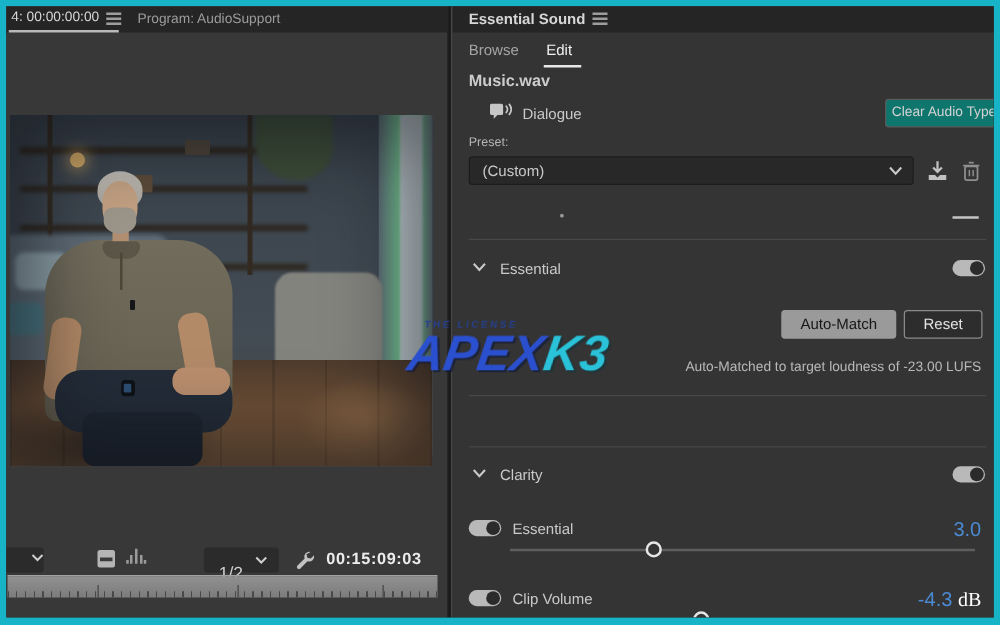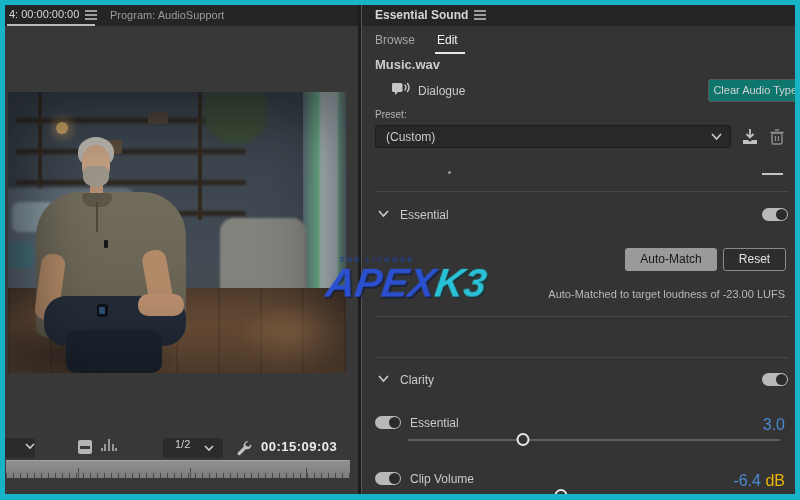--- a/index.html
+++ b/index.html
@@ -60,21 +60,21 @@
   .v-vignette{position:absolute;inset:0;box-shadow:inset 0 0 60px 22px rgba(12,15,20,.55);}
 
   .transport{position:absolute;left:0;top:432px;width:353px;height:23px;}
   .t-dd{position:absolute;left:-8px;top:1px;width:38px;height:20px;background:#2b2b2b;border-radius:3px;}
   .t-chevron{position:absolute;left:20px;top:6px;}
   .dragvideo{position:absolute;left:73px;top:3px;width:14px;height:14px;background:#b5b5b5;border-radius:2px;}
   .dragvideo::after{content:'';position:absolute;left:2px;top:6px;width:10px;height:3px;background:#3a3a3a;}
   .dragaudio{position:absolute;left:96px;top:3px;width:18px;height:14px;}
   .dragaudio i{position:absolute;bottom:3px;width:2px;background:#9a9a9a;}
   .zoomsel{position:absolute;left:158px;top:1px;width:60px;height:20px;background:#2b2b2b;border-radius:3px;}
-  .zoomsel span{position:absolute;left:12px;top:0;font-size:11px;color:#cfcfcf;}
+  .zoomsel span{position:absolute;left:12px;top:12px;font-size:14px;color:#cfcfcf;}
   .timecode{position:absolute;left:256px;top:2px;font-size:13px;font-weight:bold;color:#ececec;letter-spacing:.5px;}
   .ruler{position:absolute;left:1px;top:455px;width:344px;height:18px;background:linear-gradient(180deg,#909090,#7c7c7c);border-top:1px solid #a2a2a2;}
   .ruler-ticks{position:absolute;left:0;bottom:0;width:100%;height:5px;
     background:repeating-linear-gradient(90deg,#47474c 0 1px,rgba(0,0,0,0) 1px 7px);}
   .ruler .major{position:absolute;bottom:0;width:1px;height:10px;background:#45454a;}
 
   .vdivider{position:absolute;left:353px;top:0;width:4px;height:489px;background:#1d1d1d;}
   .vdivider::after{content:'';position:absolute;right:0;top:0;width:1px;height:100%;background:#555;}
 
   
@@ -107,21 +107,21 @@
   .toggle{position:absolute;width:26px;height:13px;border-radius:7px;background:#b9b9b9;}
   .toggle::after{content:'';position:absolute;right:1px;top:1px;width:11px;height:11px;border-radius:50%;background:#2b2b2b;}
   .sec-row .toggle{right:7px;top:3px;}
   .btn-automatch{position:absolute;left:263px;top:243px;width:92px;height:23px;line-height:23px;text-align:center;font-size:12px;color:#171717;background:#9a9a9a;border-radius:3px;}
   .btn-reset{position:absolute;left:361px;top:243px;width:63px;height:23px;line-height:21px;text-align:center;font-size:12px;color:#e3e3e3;background:#2d2d2d;border:1px solid #8a8a8a;border-radius:3px;}
   .loud-status{position:absolute;right:10px;top:283px;font-size:11px;color:#b8b8b8;}
   .param-row{position:absolute;left:0;width:100%;height:20px;}
   .param-row .toggle{left:13px;top:3px;}
   .param-label{position:absolute;left:48px;top:3px;font-size:12px;color:#cacaca;}
   .param-value{position:absolute;right:10px;top:3px;font-size:16px;color:#4b8ad2;}
-  .param-value .unit{color:#eab308;}
+  .param-value .unit{color:#ffffff;font-family:Liberation Serif, serif;}
   .slider{position:absolute;left:46px;width:372px;height:14px;}
   .slider .track{position:absolute;left:0;top:6px;width:100%;height:2px;background:#5e5e5e;}
   .slider .knob{position:absolute;top:0;width:13px;height:13px;border-radius:50%;background:#343434;border:2px solid #e6e6e6;transform:translateX(-50%);}
 
   
   .wm{position:absolute;left:322px;top:250px;pointer-events:none;z-index:50;transform:skewX(-8deg);}
   .wm-small{font-size:8px;font-weight:bold;letter-spacing:2px;color:#253f8d;filter:blur(.4px);margin-left:10px;}
   .wm-big{font-size:40px;font-weight:900;font-style:italic;letter-spacing:0;line-height:.95;filter:blur(.3px);}
   .wm-big .p1{color:#2b50cf;text-shadow:2px 2px 0 rgba(10,20,60,.55);}
   .wm-big .p2{color:#29c2d8;text-shadow:2px 2px 0 rgba(10,50,60,.5);}
@@ -296,21 +296,21 @@
         <span class="param-value">3.0</span>
       </div>
       <div class="slider" style="top:428px;">
         <div class="track"></div>
         <div class="knob" style="left: 31%;"></div>
       </div>
 
       <div class="param-row" style="top:464px;">
         <span class="toggle"></span>
         <span class="param-label">Clip Volume</span>
-        <span class="param-value"><span>-6.4</span> <span class="unit">dB</span></span>
+        <span class="param-value"><span>-4.3</span> <span class="unit">dB</span></span>
       </div>
       <div class="slider" style="top:484px;">
 
         <div class="knob" style="left: 41%;"></div>
       </div>
     </div>
 
     <div class="wm">
       <div class="wm-small">THE LICENSE</div>
       <div class="wm-big"><span class="p1">APEX</span><span class="p2">K3</span></div>

